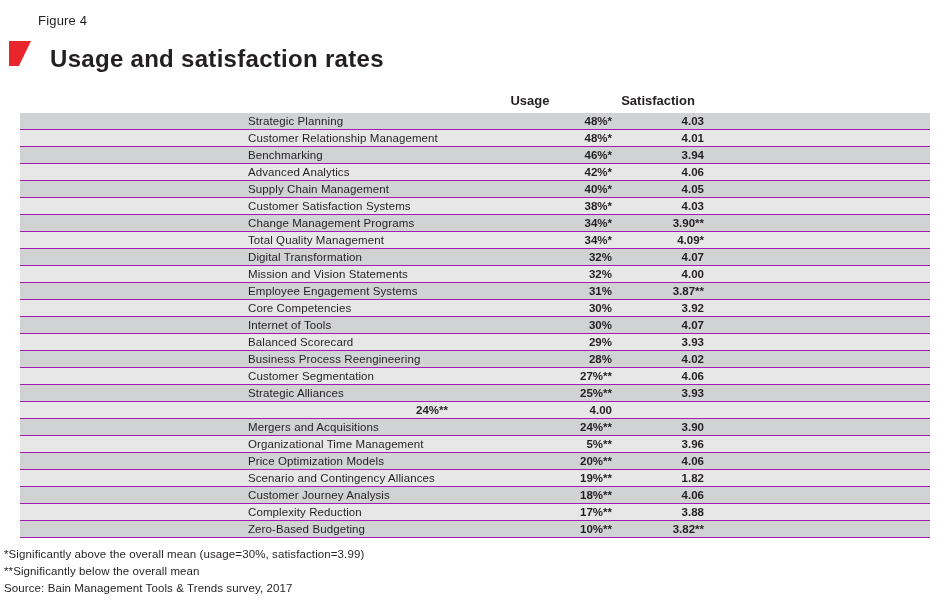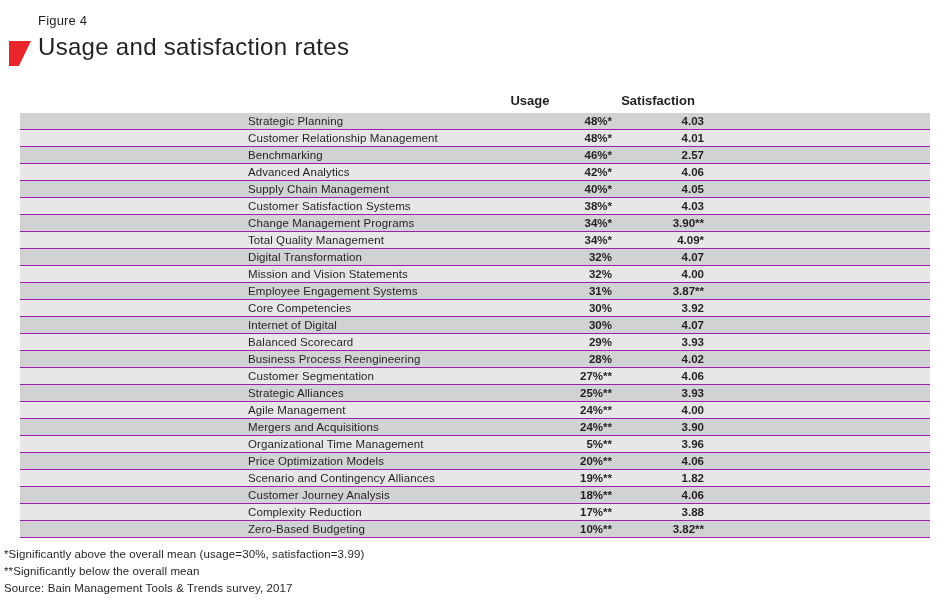--- a/index.html
+++ b/index.html
@@ -17,22 +17,22 @@
     position: absolute; left: 38px; top: 13px;
     font-size: 13px; letter-spacing: 0.2px;
   }
   .chevron {
     position: absolute; left: 9px; top: 41px;
     width: 22px; height: 25px;
     clip-path: polygon(0 0, 100% 0, 45% 100%, 0 100%);
   }
   .title {
     position: absolute; left: 38px; top: 33px;
-    font-size: 24px; font-weight: 400; letter-spacing: 0.3px;
-    margin: 0; white-space: nowrap;
+    font-size: 24px; font-weight: 700; letter-spacing: 0.3px;
+    margin: 12px; white-space: nowrap;
   }
 
   .table {
     position: absolute; left: 20px; top: 88px; width: 910px;
   }
   .row {
     display: grid;
     grid-template-columns: 228px 200px 164px 92px 1fr;
     height: 17px;
     align-items: center;
@@ -95,21 +95,21 @@
     <div class="cell name">Customer Relationship Management</div>
     <div class="cell usage">48%*</div>
     <div class="cell sat">4.01</div>
     <div class="cell"></div>
   </div>
 
   <div class="row body-row">
     <div class="cell"></div>
     <div class="cell name">Benchmarking</div>
     <div class="cell usage">46%*</div>
-    <div class="cell sat">2.57</div>
+    <div class="cell sat">3.94</div>
     <div class="cell"></div>
   </div>
 
   <div class="row body-row">
     <div class="cell"></div>
     <div class="cell name">Advanced Analytics</div>
     <div class="cell usage">42%*</div>
     <div class="cell sat">4.06</div>
     <div class="cell"></div>
   </div>
@@ -173,21 +173,21 @@
   <div class="row body-row">
     <div class="cell"></div>
     <div class="cell name">Core Competencies</div>
     <div class="cell usage">30%</div>
     <div class="cell sat">3.92</div>
     <div class="cell"></div>
   </div>
 
   <div class="row body-row">
     <div class="cell"></div>
-    <div class="cell name">Internet of Digital</div>
+    <div class="cell name">Internet of Tools</div>
     <div class="cell usage">30%</div>
     <div class="cell sat">4.07</div>
     <div class="cell"></div>
   </div>
 
   <div class="row body-row">
     <div class="cell"></div>
     <div class="cell name">Balanced Scorecard</div>
     <div class="cell usage">29%</div>
     <div class="cell sat">3.93</div>
@@ -213,21 +213,20 @@
   <div class="row body-row">
     <div class="cell"></div>
     <div class="cell name">Strategic Alliances</div>
     <div class="cell usage">25%**</div>
     <div class="cell sat">3.93</div>
     <div class="cell"></div>
   </div>
 
   <div class="row body-row">
     <div class="cell"></div>
-    <div class="cell name">Agile Management</div>
     <div class="cell usage">24%**</div>
     <div class="cell sat">4.00</div>
     <div class="cell"></div>
   </div>
 
   <div class="row body-row">
     <div class="cell"></div>
     <div class="cell name">Mergers and Acquisitions</div>
     <div class="cell usage">24%**</div>
     <div class="cell sat">3.90</div>

